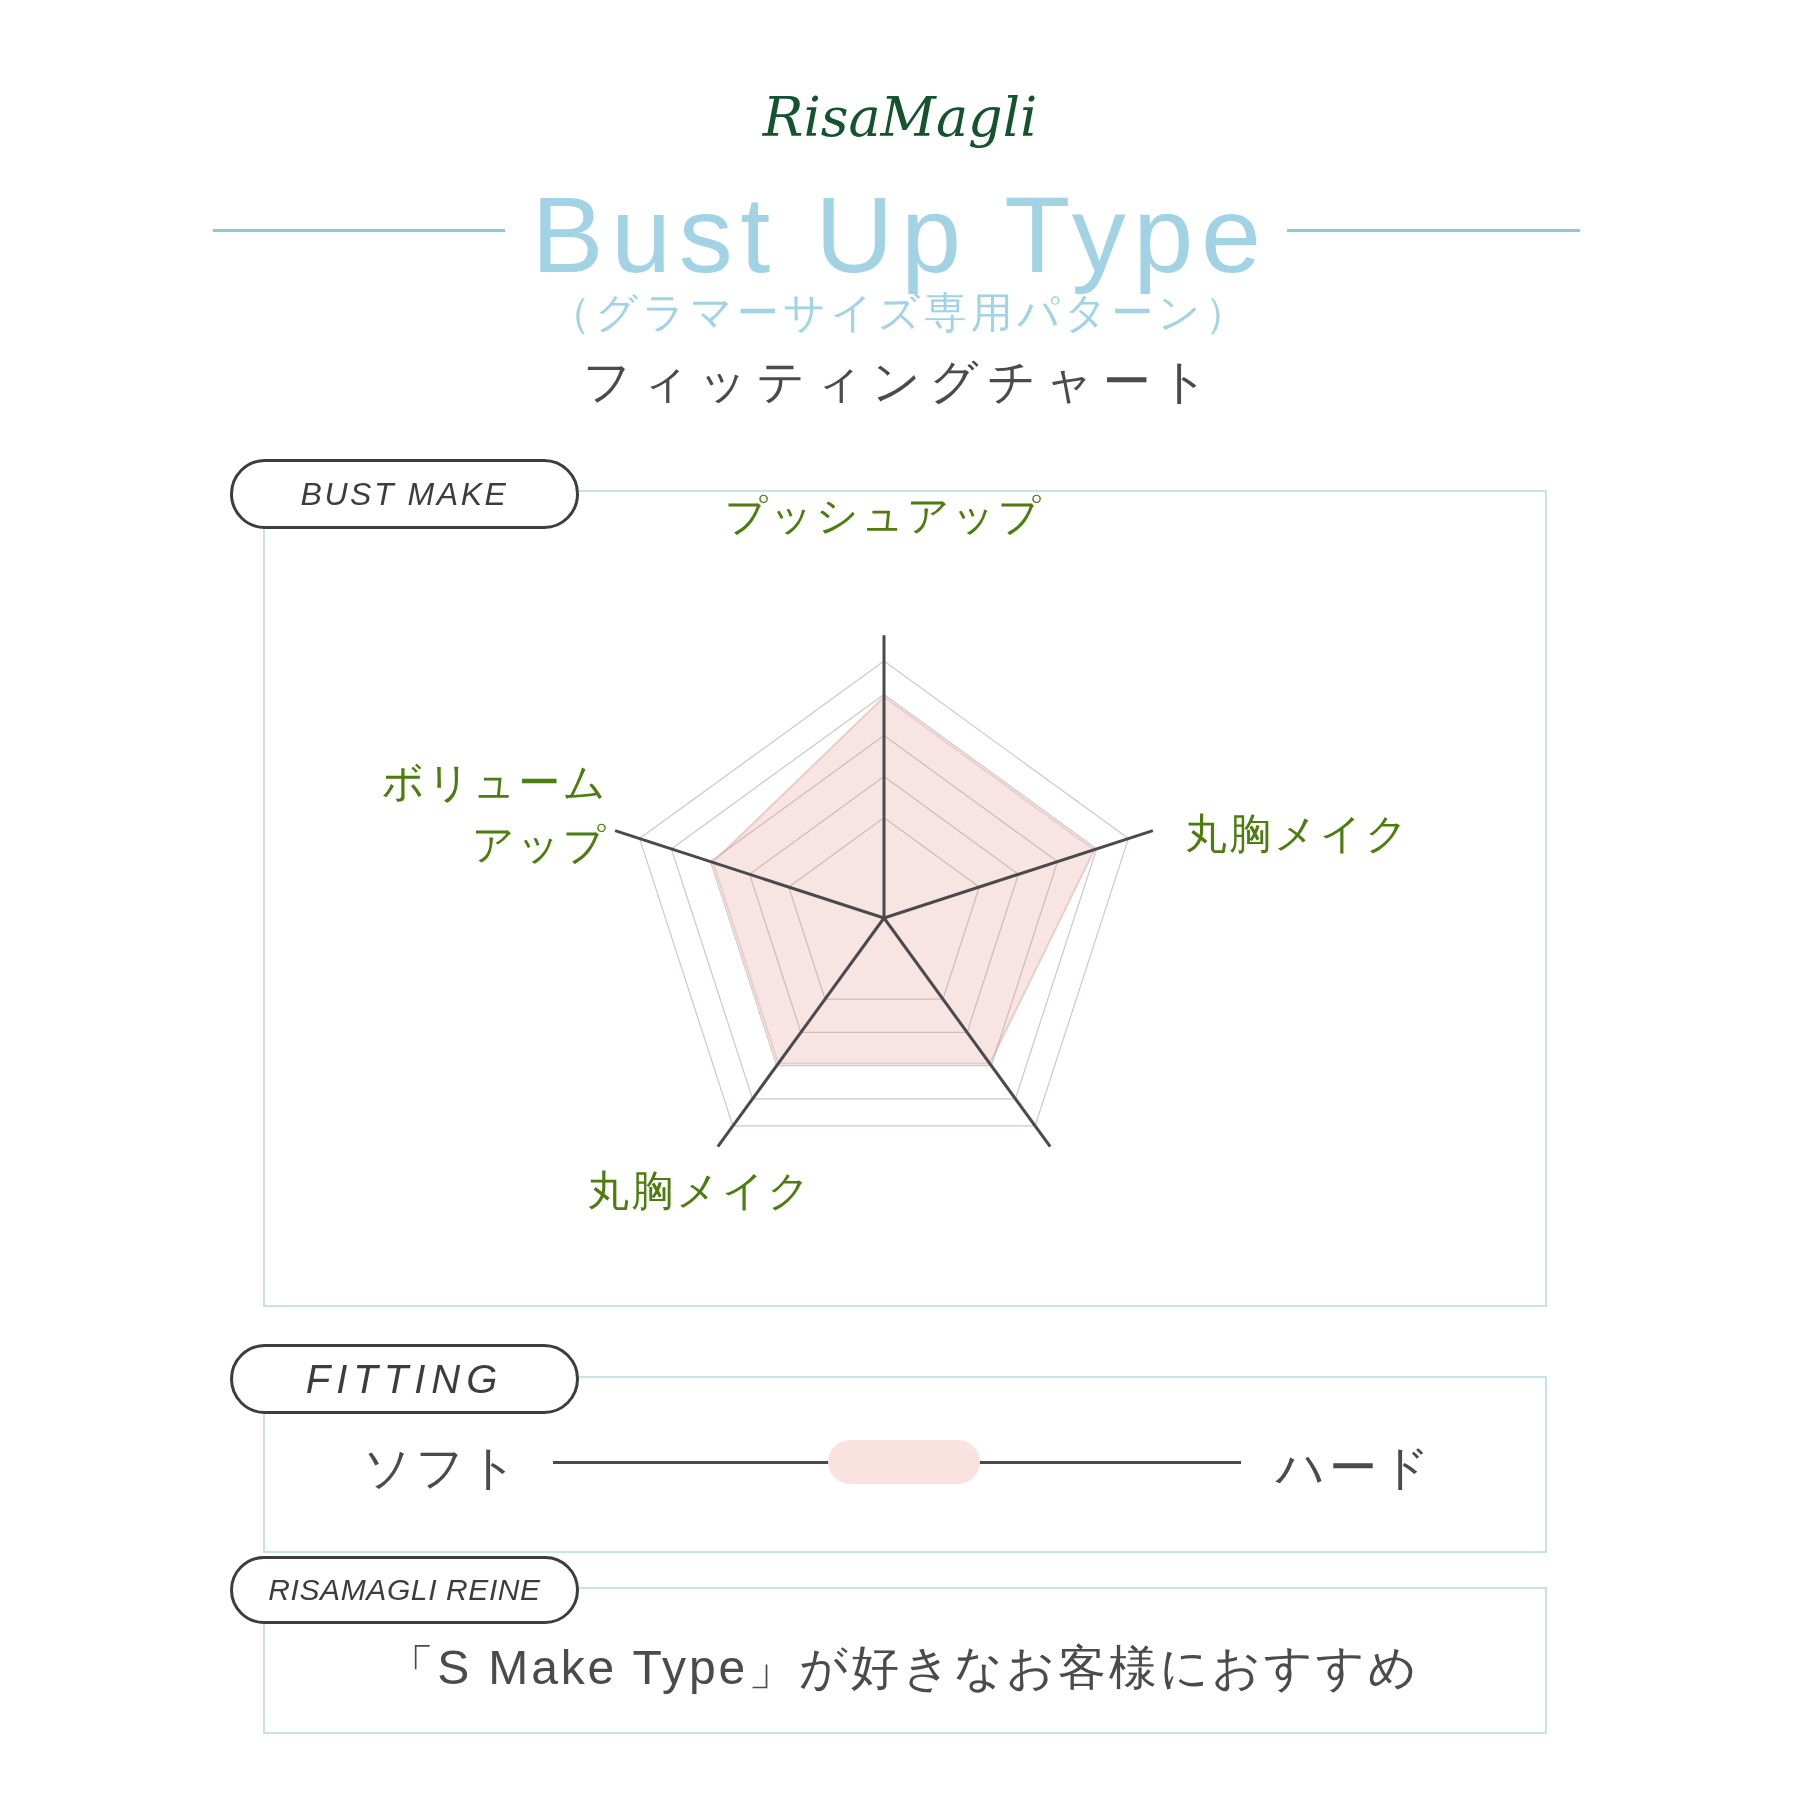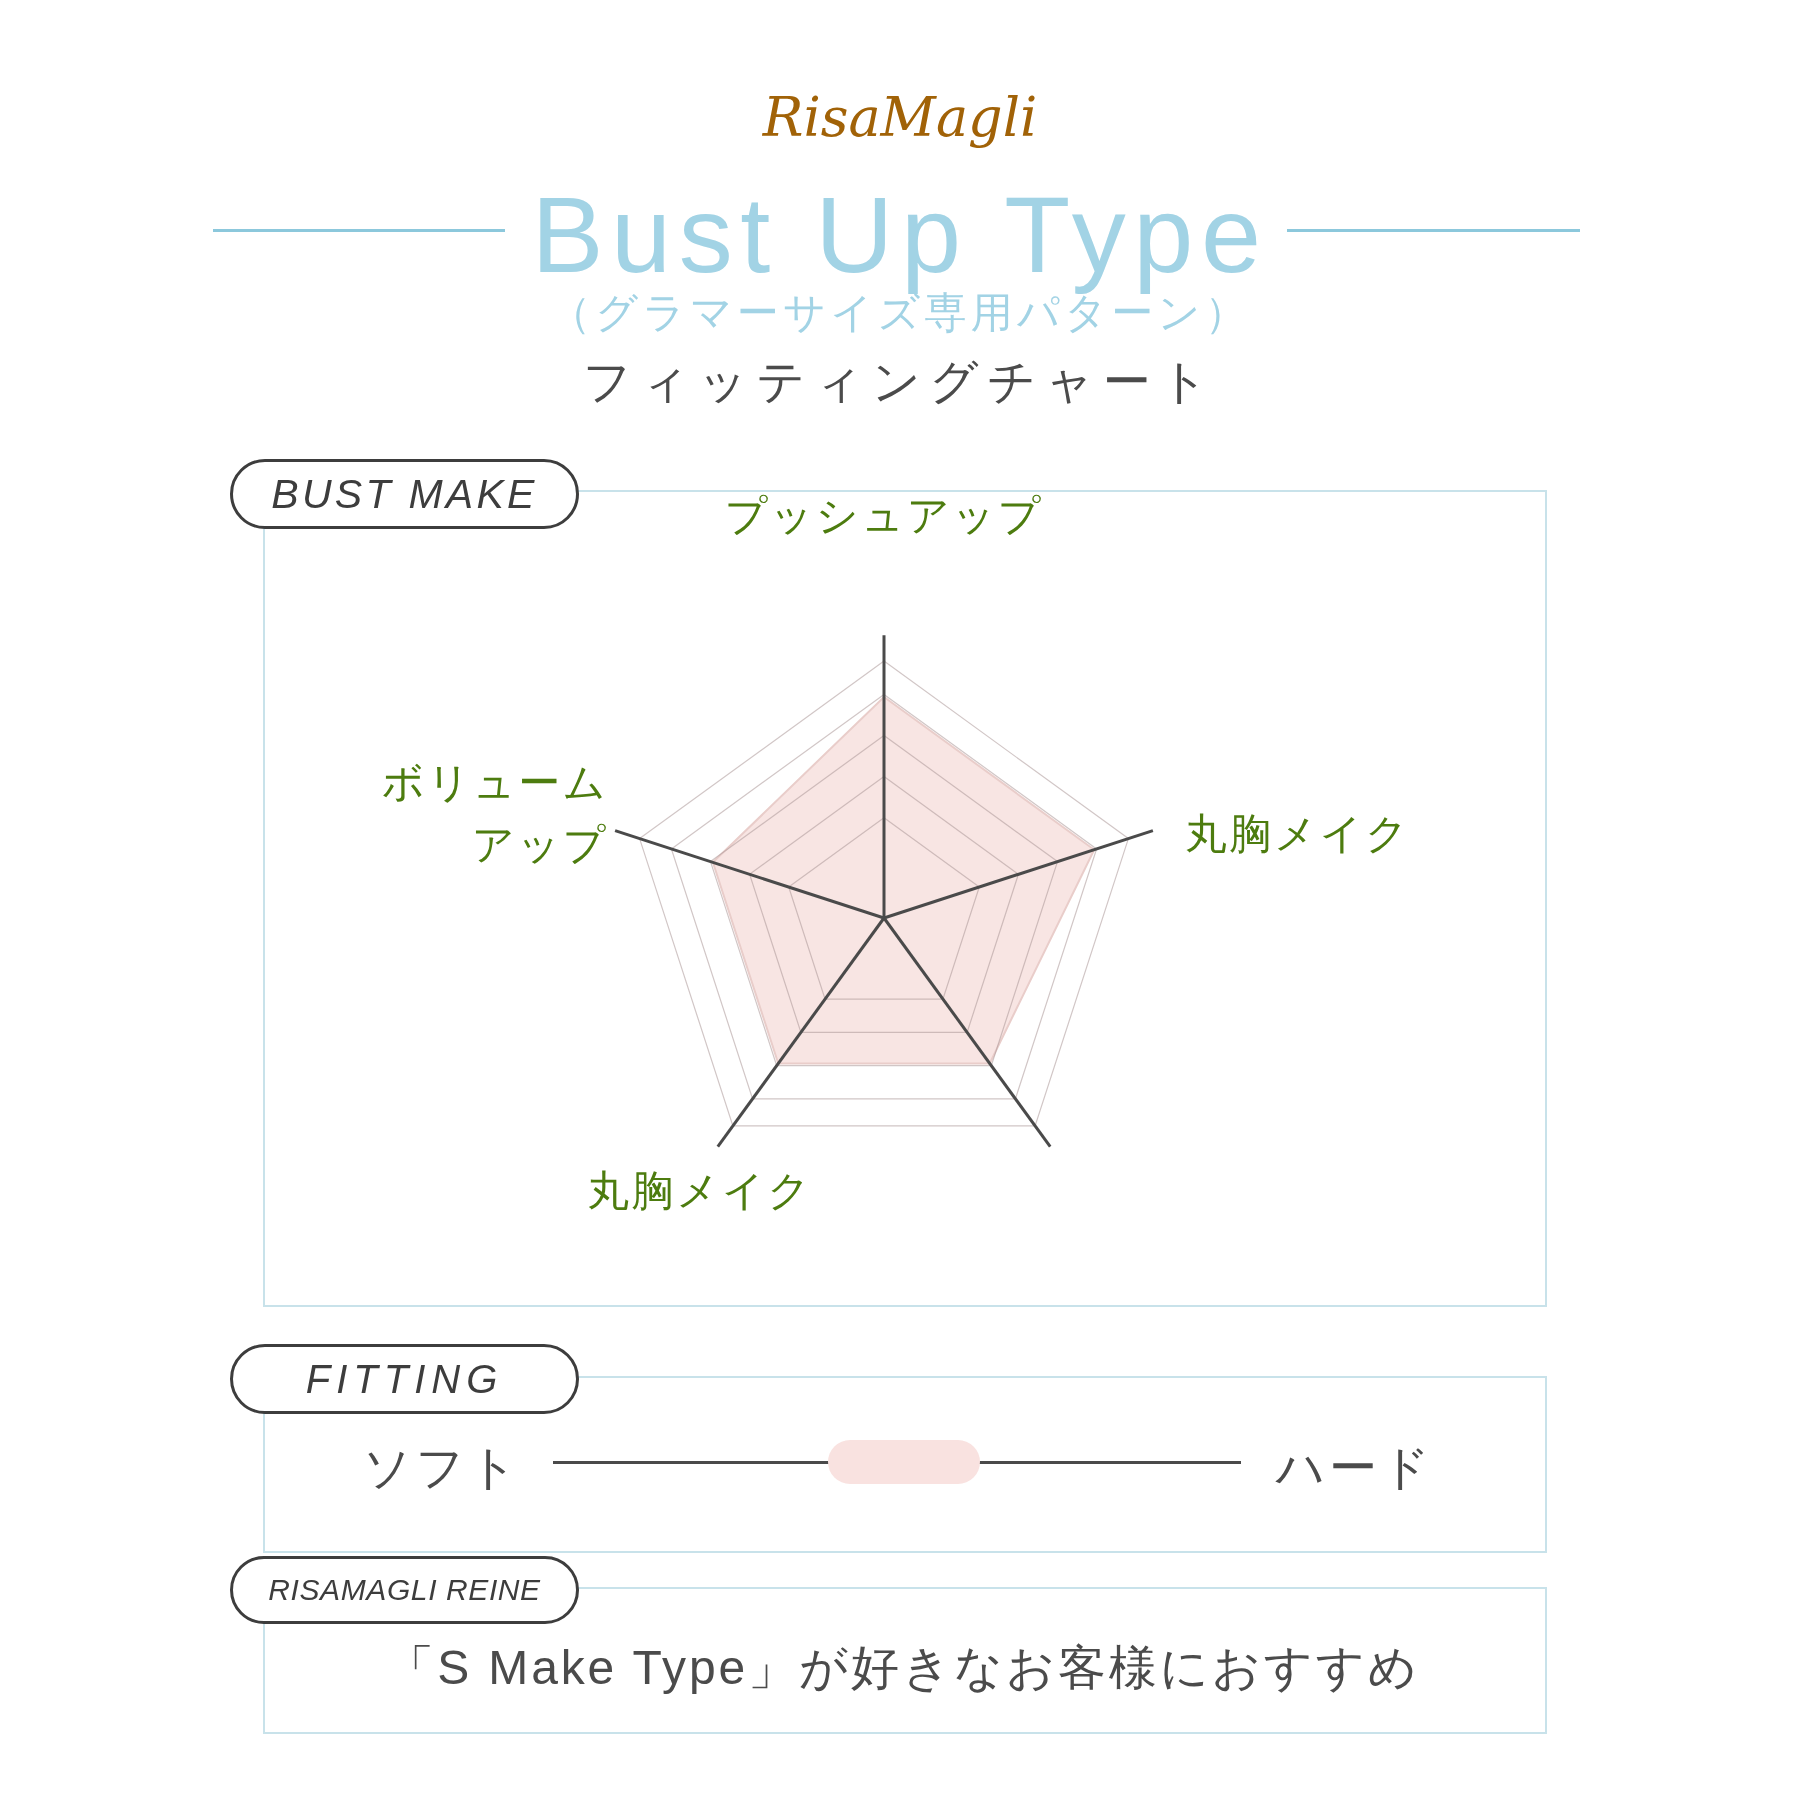--- a/index.html
+++ b/index.html
@@ -3,38 +3,38 @@
 <meta charset="utf-8">
 <style>
   html,body{margin:0;padding:0;background:#ffffff;}
   #page{position:relative;width:1800px;height:1800px;background:#ffffff;overflow:hidden;
         font-family:"Liberation Sans", sans-serif;color:#4b4b4b;}
   .abs{position:absolute;}
   .centerx{transform:translateX(-50%);}
 
   
   .logo{left:900px;top:86px;font-family:"DejaVu Serif", serif;font-style:italic;
-        font-size:54px;color:#a16207;white-space:nowrap;}
+        font-size:54px;color:#14532d;white-space:nowrap;}
   .title{left:900px;top:172px;font-size:108px;font-weight:300;letter-spacing:0.07em;
          color:#a2d3e5;white-space:nowrap;}
   .deco-line{top:229px;height:3px;background:#8cc8dc;}
   .deco-left{left:213px;width:292px;}
   .deco-right{left:1287px;width:293px;}
   .subtitle{left:900px;top:285px;font-size:42px;letter-spacing:0.10em;color:#a2d3e5;white-space:nowrap;text-align:right;}
   .chart-label{left:900px;top:350px;font-size:48px;letter-spacing:0.18em;color:#4b4b4b;white-space:nowrap;}
 
   
   .section-box{border:2px solid #c8e2ea;background:#ffffff;}
   .box-bustmake{left:263px;top:490px;width:1280px;height:813px;}
   .box-fitting{left:263px;top:1376px;width:1280px;height:173px;}
   .box-reine{left:263px;top:1587px;width:1280px;height:143px;}
   .badge{display:flex;align-items:center;justify-content:center;background:#ffffff;
          border:3px solid #3d3d3d;border-radius:40px;font-style:italic;color:#3d3d3d;
          white-space:nowrap;z-index:5;}
-  .badge-bustmake{left:230px;top:459px;width:343px;height:64px;font-size:41px;letter-spacing:0.08em;}
+  .badge-bustmake{left:230px;top:459px;width:343px;height:64px;font-size:32px;letter-spacing:0.08em;}
   .badge-fitting{left:230px;top:1344px;width:343px;height:64px;font-size:40px;letter-spacing:0.15em;}
   .badge-reine{left:230px;top:1556px;width:343px;height:62px;font-size:30px;letter-spacing:0.02em;}
 
   
   #radar-svg{left:574px;top:608px;width:620px;height:620px;}
   .value-poly{fill:#f8e5e3;stroke:#e9cdca;stroke-width:2;}
   .ring{fill:none;stroke:rgba(172,152,152,0.55);stroke-width:1.2;}
   .spoke{stroke:#4a4a4a;stroke-width:3;}
   .axis-label{font-size:42px;letter-spacing:0.06em;color:#4d7c0f;white-space:pre-line;text-align:right;}
   .lbl-top{left:884px;top:488px;}

